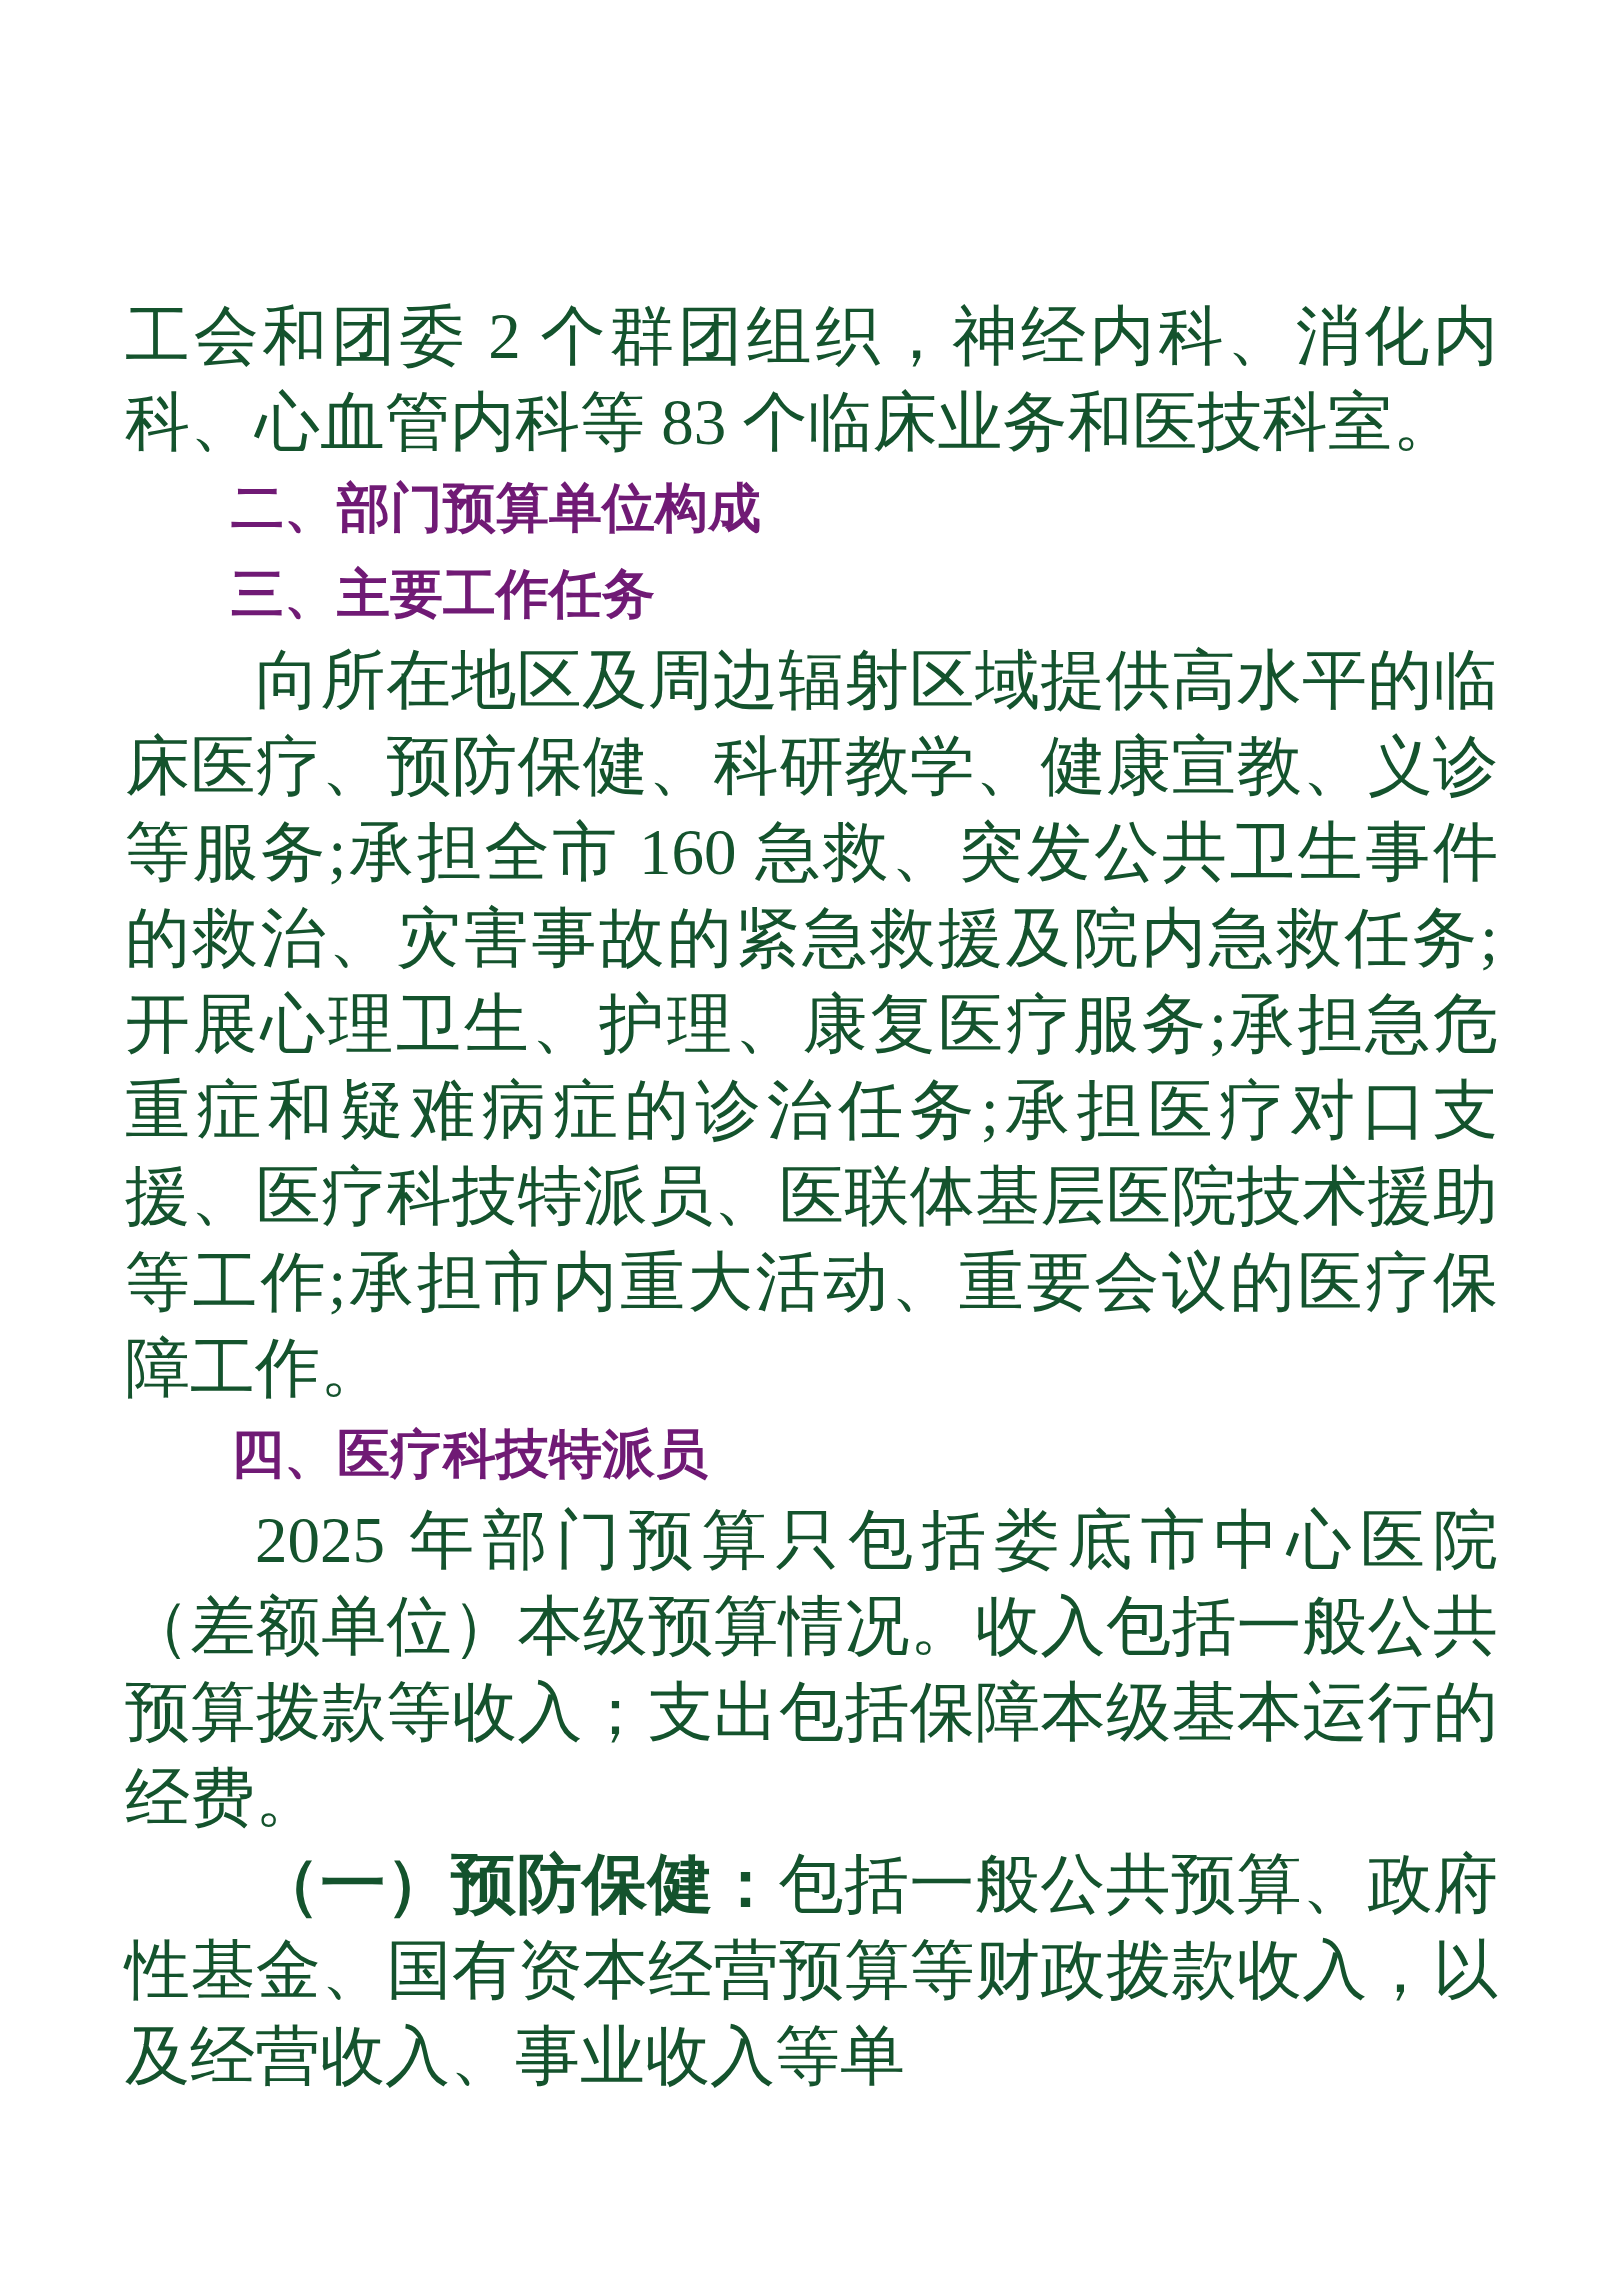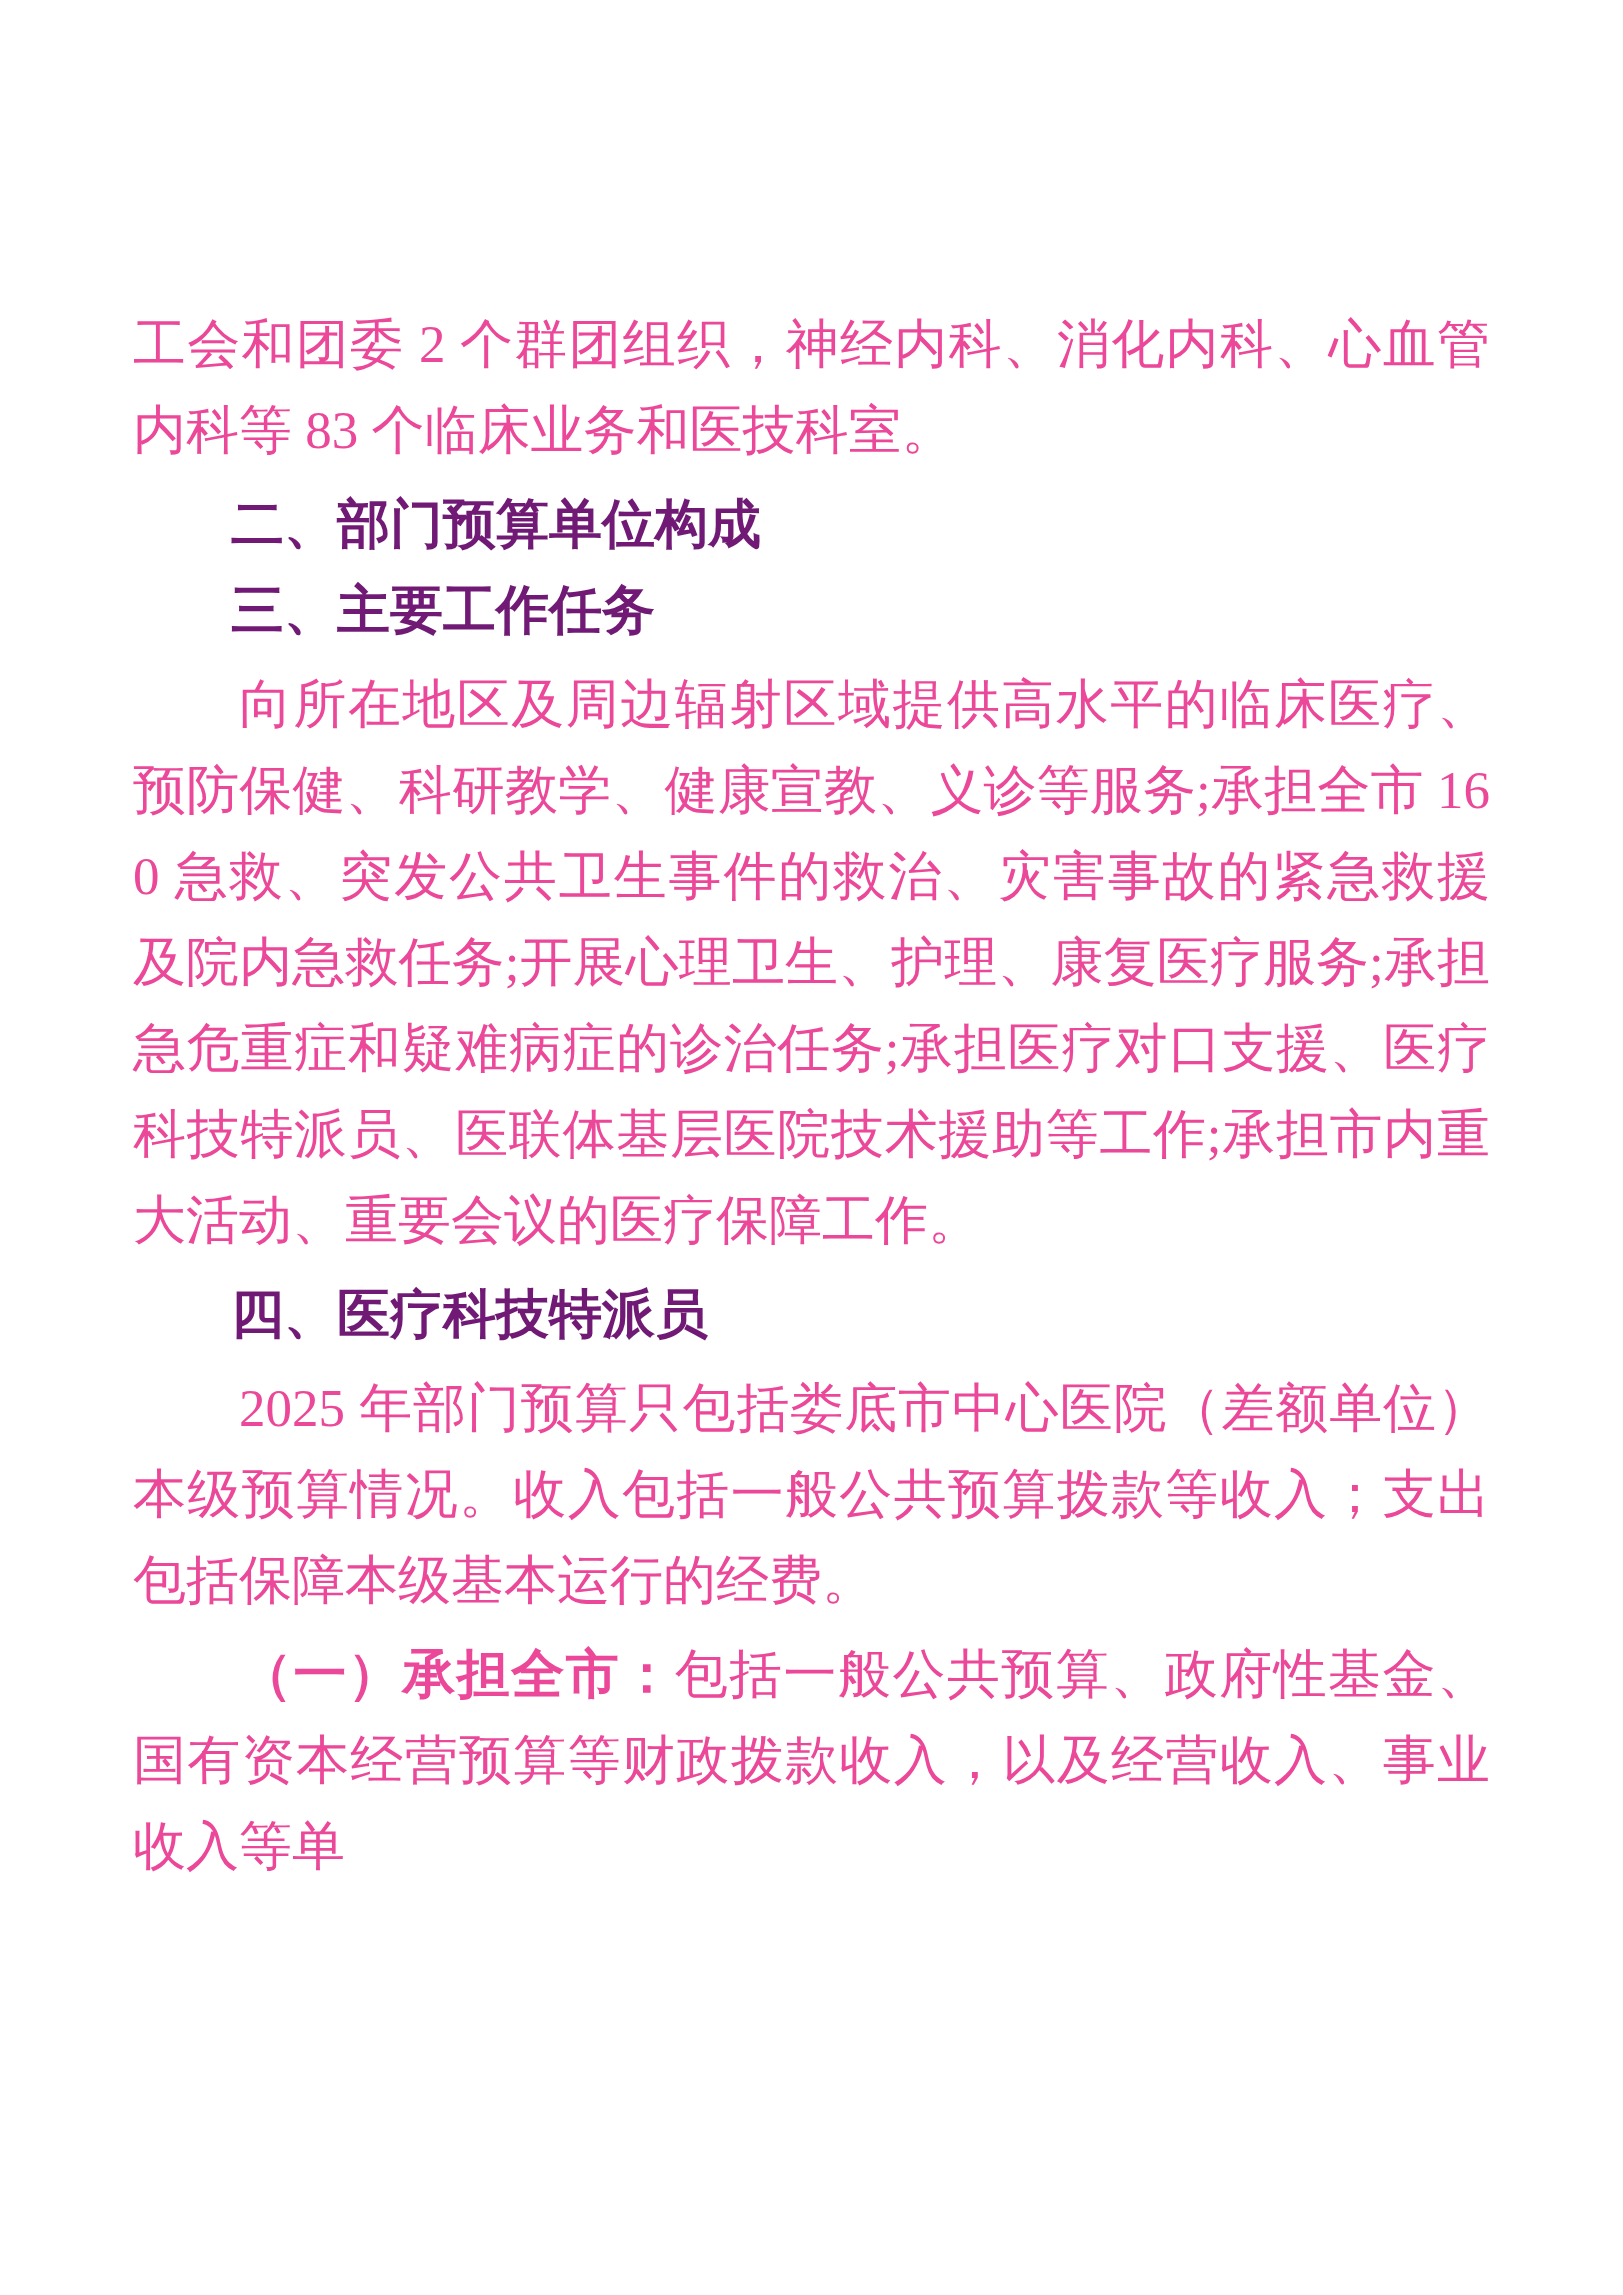--- a/index.html
+++ b/index.html
@@ -14,30 +14,30 @@
     background: #ffffff;
     box-sizing: border-box;
     padding: 293px 125px 0 125px;
     overflow: hidden;
     color: #000000;
   }
   .doc-body {
     width: 100%;
   }
   .body-text {
-    margin: 8px;
+    margin: 0;
     font-family: "Liberation Serif", "DejaVu Serif", serif;
-    font-size: 53px;
+    font-size: 65px;
     line-height: 86px;
     text-align: justify;
     text-justify: inter-ideograph;
     text-indent: 2em;
     font-weight: normal;
     word-break: break-all;
-    color: #ec4899;
+    color: #14532d;
   }
   .body-text.no-indent {
     text-indent: 0;
   }
   .heading {
     margin: 0;
     font-family: "Liberation Sans", "DejaVu Sans", sans-serif;
     font-size: 53px;
     line-height: 86px;
     font-weight: bold;
@@ -60,17 +60,17 @@
 
 
     <h2 class="heading">三、主要工作任务</h2>
 
     <p class="body-text">向所在地区及周边辐射区域提供高水平的临床医疗、预防保健、科研教学、健康宣教、义诊等服务;承担全市 160 急救、突发公共卫生事件的救治、灾害事故的紧急救援及院内急救任务;开展心理卫生、护理、康复医疗服务;承担急危重症和疑难病症的诊治任务;承担医疗对口支援、医疗科技特派员、医联体基层医院技术援助等工作;承担市内重大活动、重要会议的医疗保障工作。</p>
 
     <h2 class="heading">四、医疗科技特派员</h2>
 
     <p class="body-text">2025 年部门预算只包括娄底市中心医院（差额单位）本级预算情况。收入包括一般公共预算拨款等收入；支出包括保障本级基本运行的经费。</p>
 
-    <p class="body-text"><span class="lead-bold">（一）承担全市：</span><span>包括一般公共预算、政府性基金、国有资本经营预算等财政拨款收入，以及经营收入、事业收入等单</span></p>
+    <p class="body-text"><span class="lead-bold">（一）预防保健：</span><span>包括一般公共预算、政府性基金、国有资本经营预算等财政拨款收入，以及经营收入、事业收入等单</span></p>
 
   </div>
 </div>
 
 
 </body></html>

